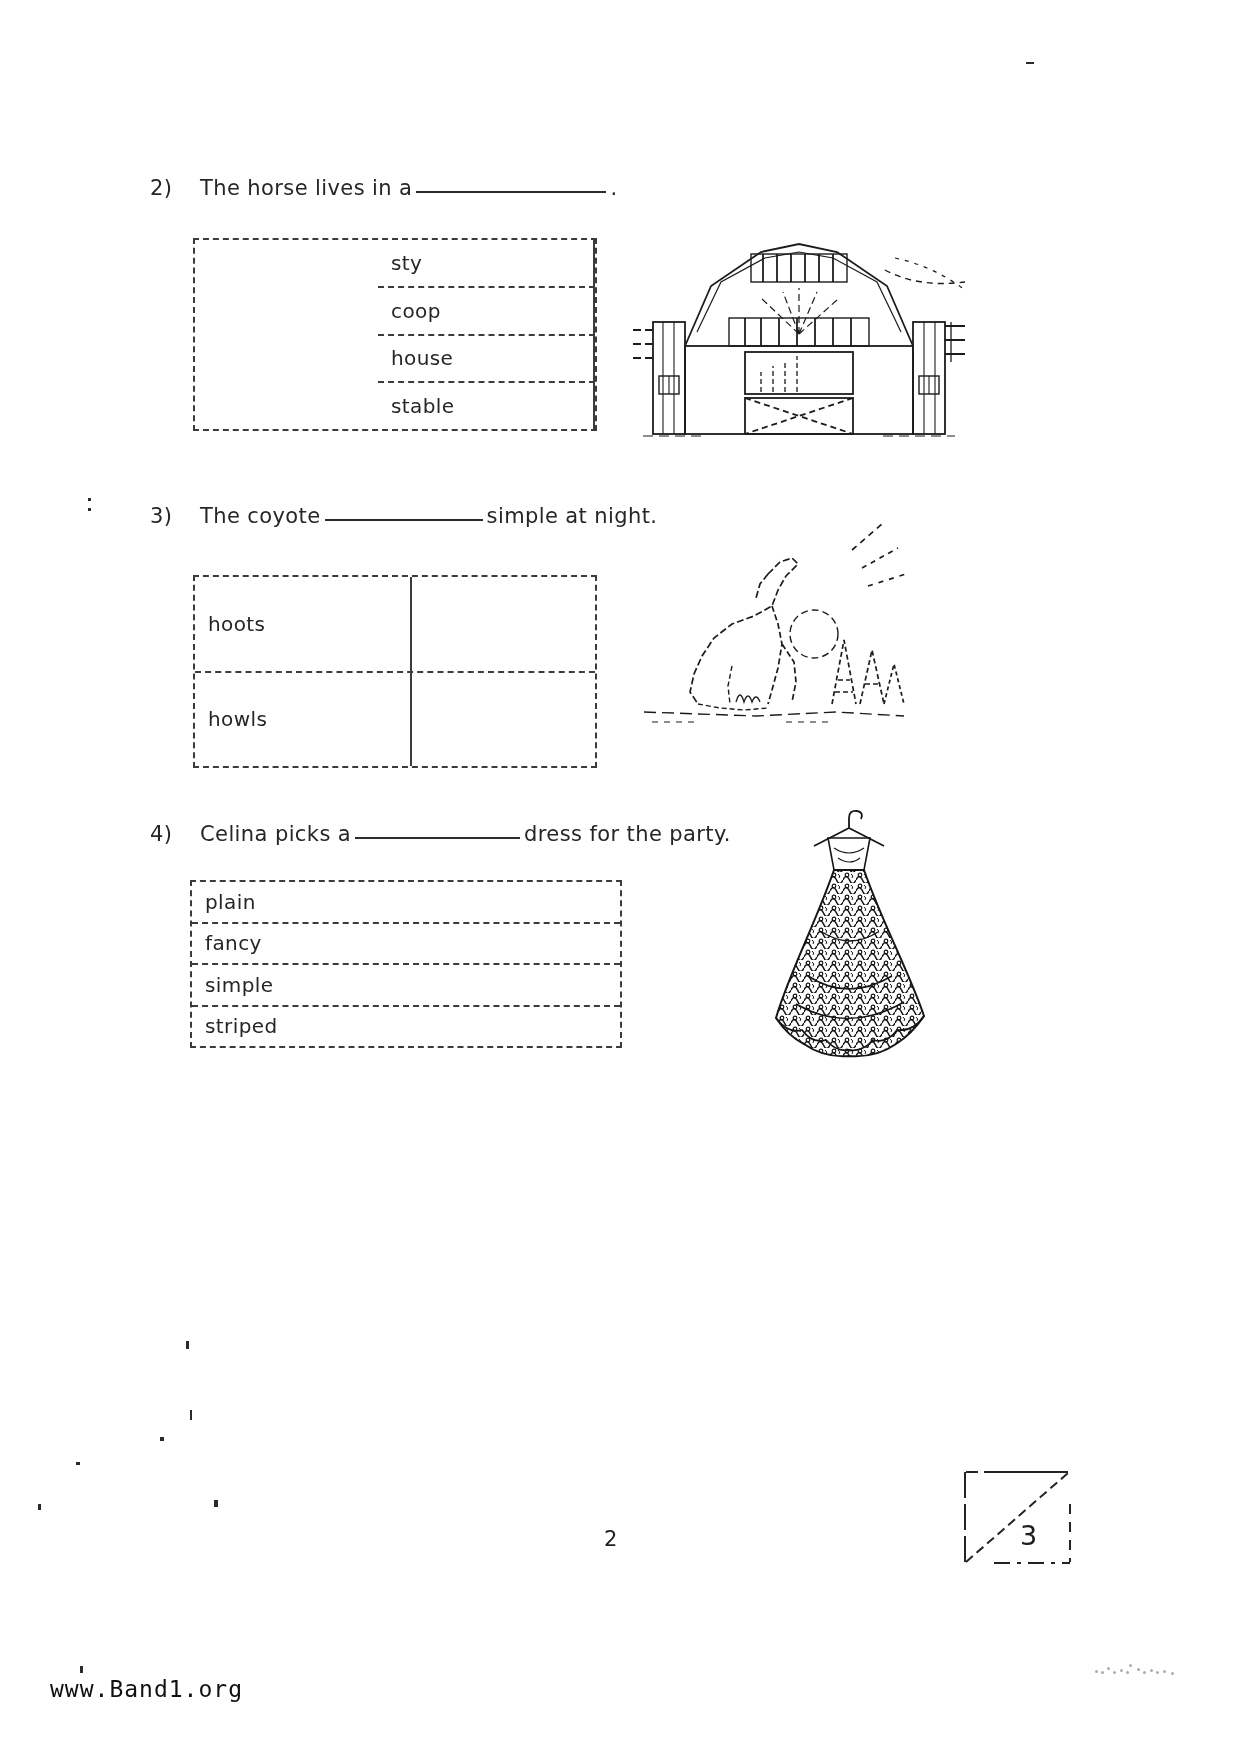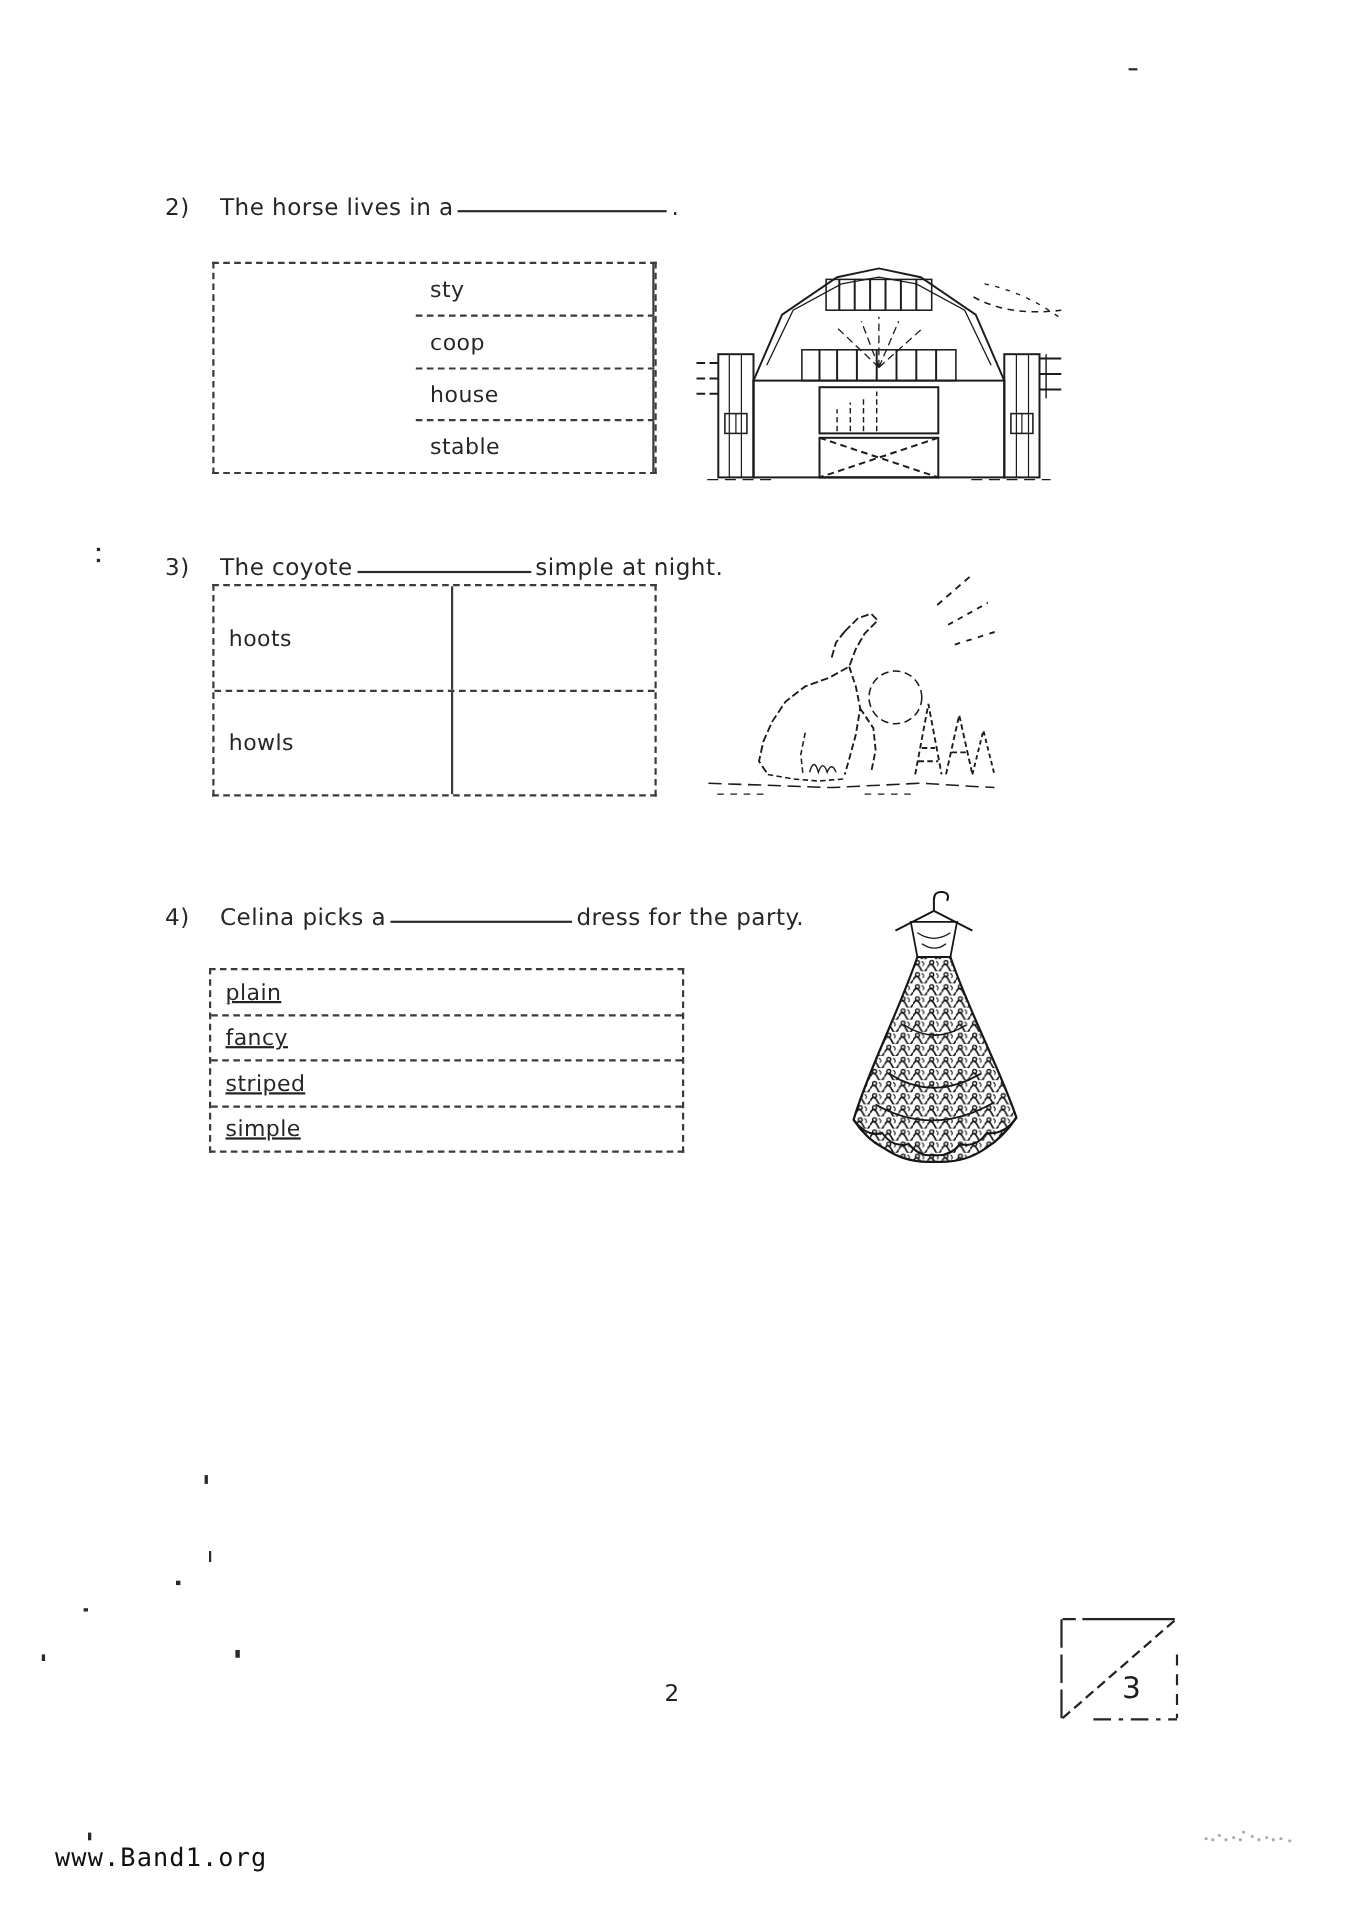--- a/index.html
+++ b/index.html
@@ -129,21 +129,21 @@
     </svg>
   </div>
 
   <div class="q-line" style="left:150px; top:504px;">
     <span class="q-num">3)</span>
     <span>The coyote</span>
     <span class="blank" style="width:158px;"></span>
     <span>simple at night.</span>
   </div>
 
-  <div class="opt-table" style="left:193px; top:531px; width:404px; height:193px;">
+  <div class="opt-table" style="left:193px; top:575px; width:404px; height:193px;">
     <div class="opt-row">
       <span class="opt-word">hoots</span>
       <span class="opt-ans"></span>
     </div>
     <div class="opt-row">
       <span class="opt-word">howls</span>
       <span class="opt-ans"></span>
     </div>
   </div>
 
@@ -174,32 +174,32 @@
     </svg>
   </div>
 
   <div class="q-line" style="left:150px; top:822px;">
     <span class="q-num">4)</span>
     <span>Celina picks a</span>
     <span class="blank" style="width:165px;"></span>
     <span>dress for the party.</span>
   </div>
 
-  <div class="opt-table one-col" style="left:190px; top:880px; width:432px; height:168px;text-decoration:underline;">
+  <div class="opt-table one-col" style="left:190px; top:880px; width:432px; height:168px;">
     <div class="opt-row">
       <span class="opt-word">plain</span>
     </div>
     <div class="opt-row">
       <span class="opt-word">fancy</span>
     </div>
     <div class="opt-row">
+      <span class="opt-word">simple</span>
+    </div>
+    <div class="opt-row">
       <span class="opt-word">striped</span>
-    </div>
-    <div class="opt-row">
-      <span class="opt-word">simple</span>
     </div>
   </div>
 
   <div class="illus" style="left:752px; top:806px;" aria-label="fancy party dress on a hanger">
     <svg width="196" height="264" viewBox="0 0 196 264" fill="none" stroke="#161616" stroke-width="1.6">
       <defs>
         <pattern id="ruffle" patternUnits="userSpaceOnUse" width="13" height="11">
           <path d="M0 8 q3 -7 6.5 0 q3 7 6.5 0" stroke="#141414" stroke-width="1.5" fill="none"></path>
           <circle cx="4" cy="3" r="1.8" stroke="#141414" stroke-width="1.2" fill="none"></circle>
           <path d="M8 2 q3 2 1 4" stroke="#141414" stroke-width="1" fill="none"></path>

